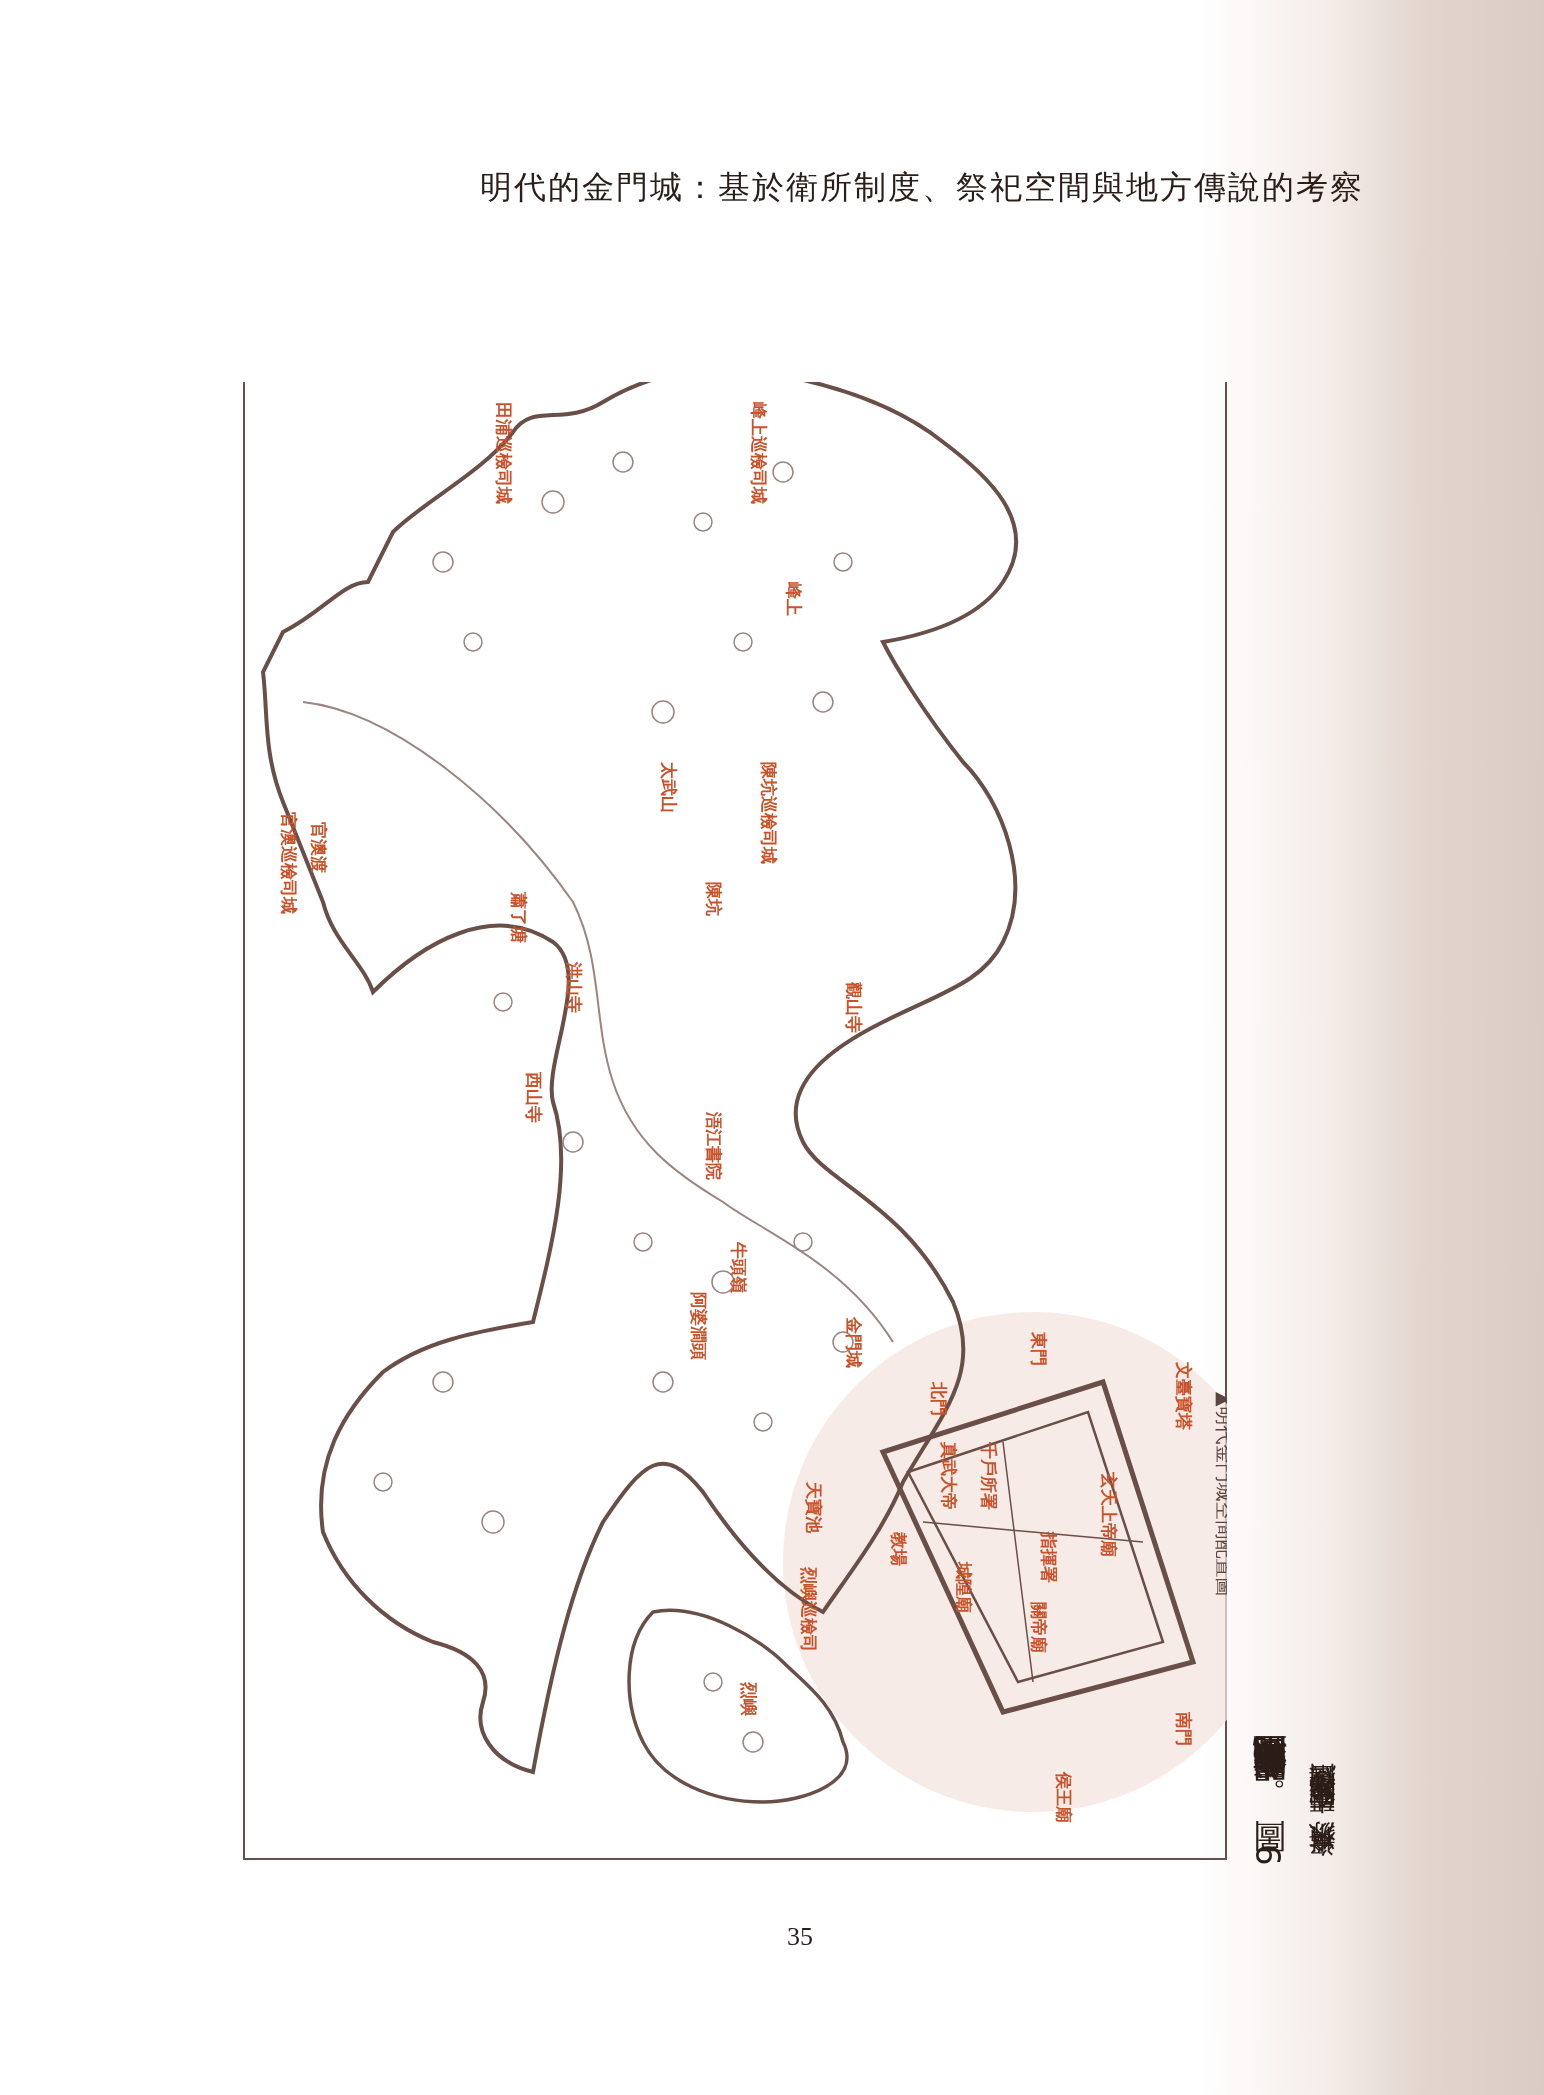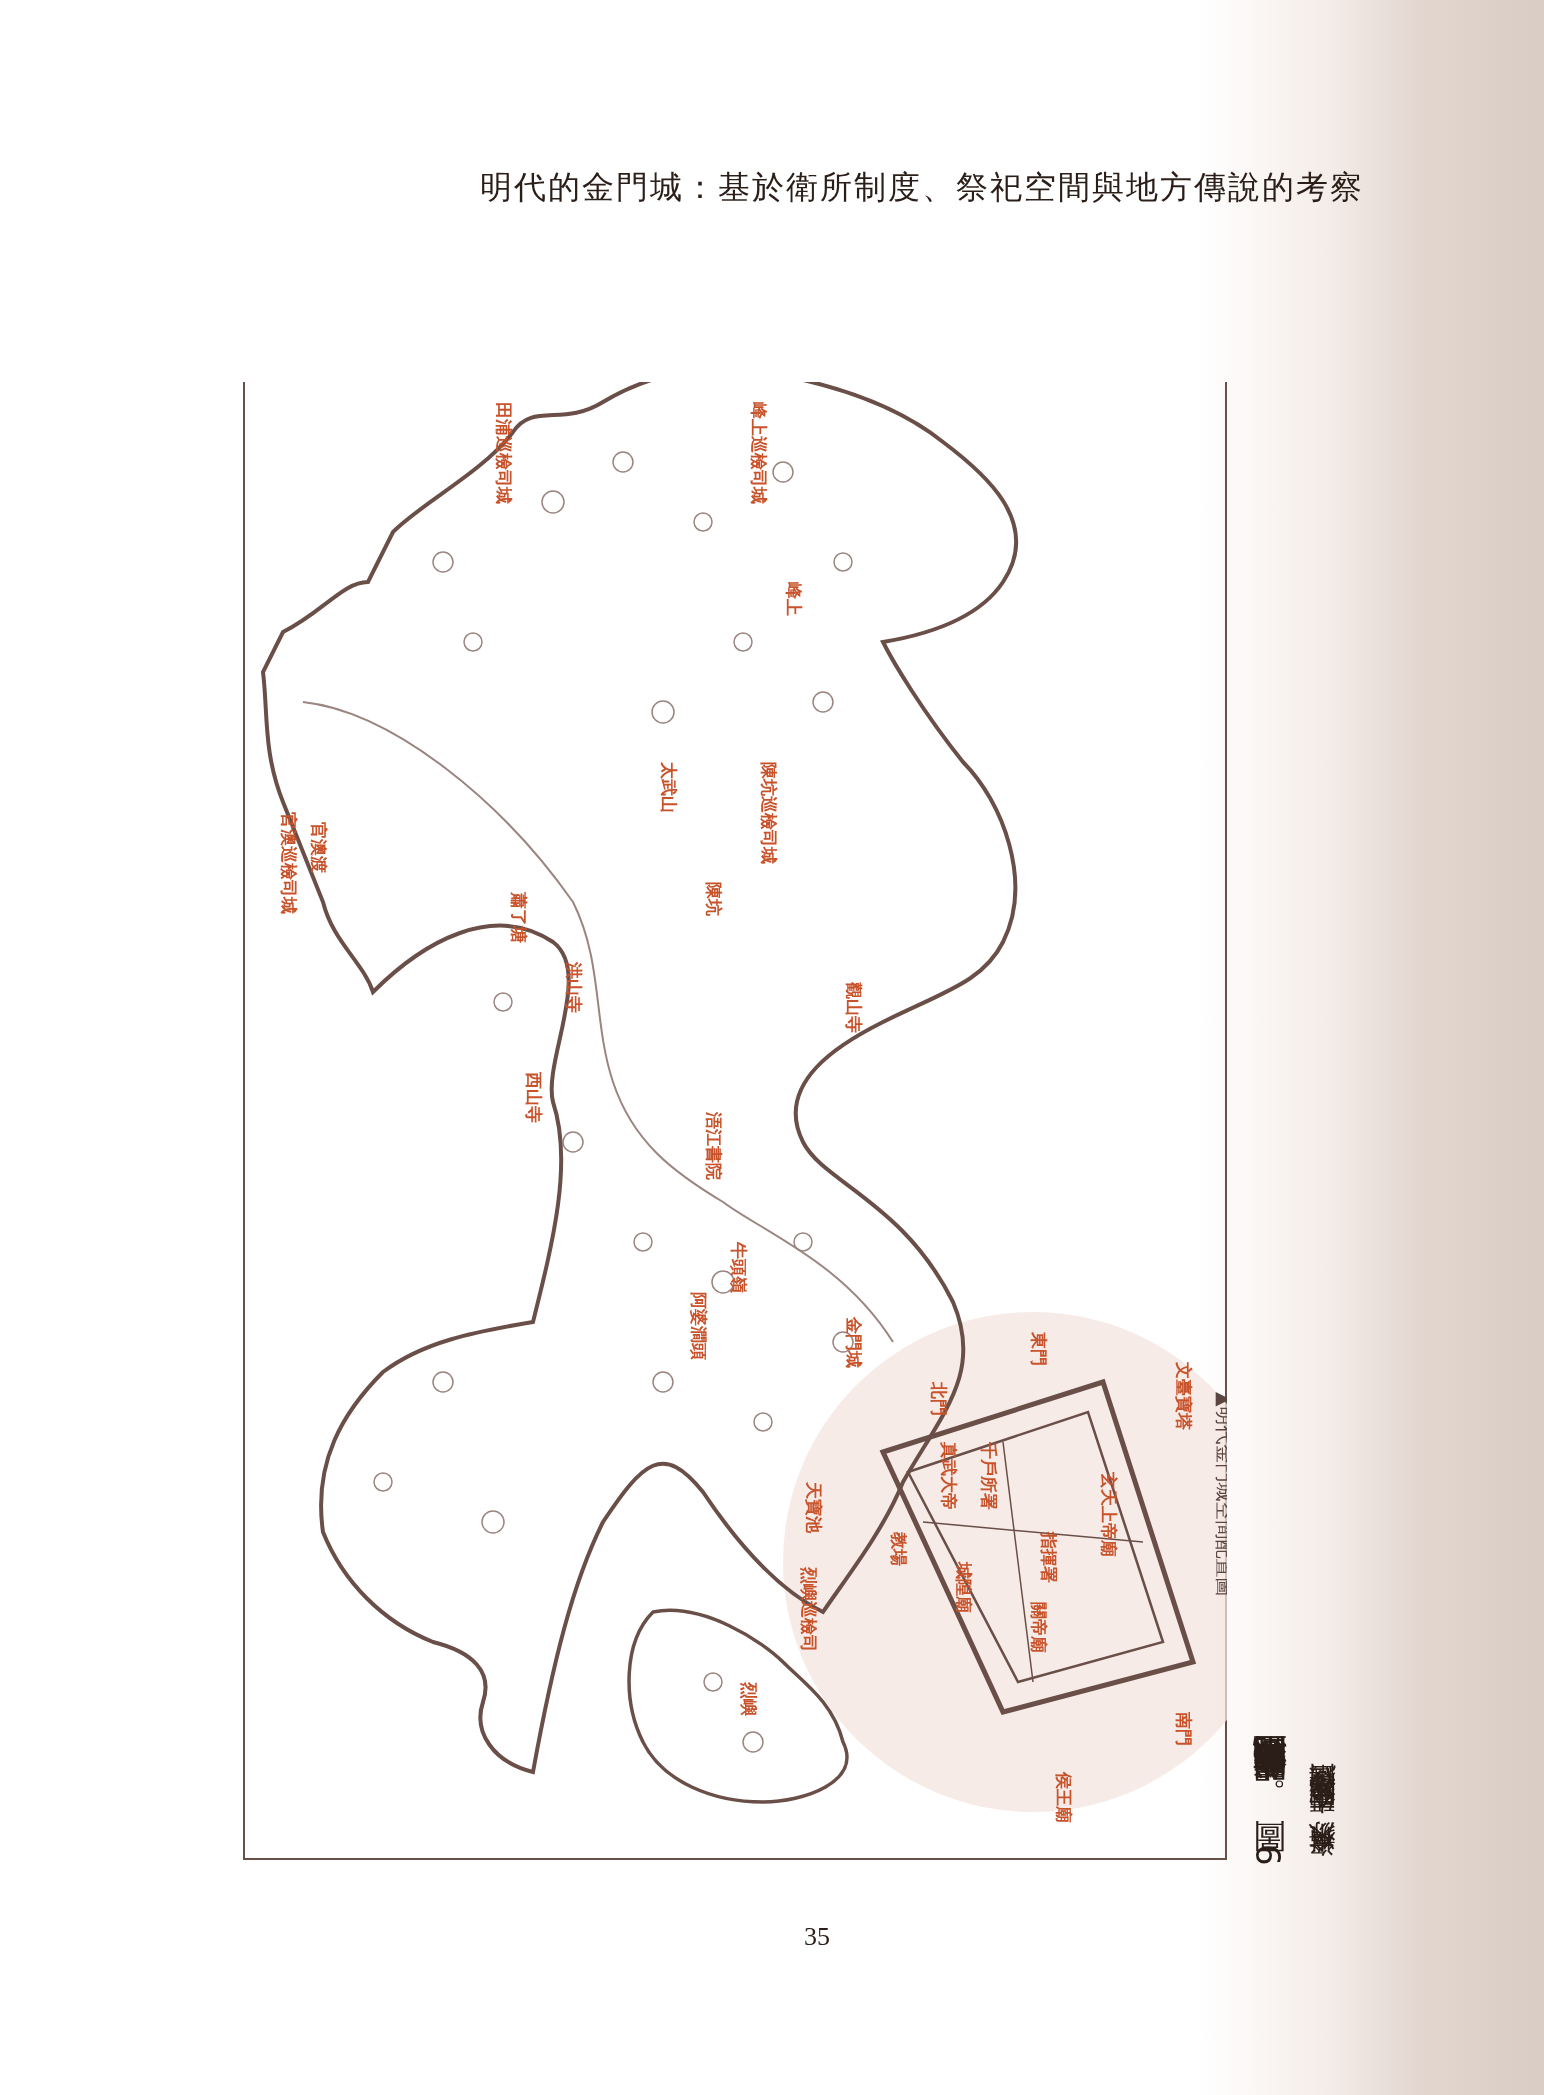--- a/index.html
+++ b/index.html
@@ -25,21 +25,21 @@
   .captions {
     position: absolute; left: 1240px; top: 1218px; width: 120px; height: 660px;
   }
   .cap-line {
     position: absolute; writing-mode: vertical-rl; transform: rotate(180deg);
     white-space: nowrap;
   }
   .cap-main { left: 6px; bottom: 0; font-size: 34px; font-family: "DejaVu Sans", sans-serif; color: #2b1e18; letter-spacing: 1px; }
   .cap-src  { left: 64px; bottom: 0; font-size: 27px; font-family: "DejaVu Serif", serif; color: #2b1e18; letter-spacing: 3px; }
   .page-number {
-    position: absolute; top: 1922px; left: 770px; width: 60px; text-align: right;
+    position: absolute; top: 1922px; left: 770px; width: 60px; text-align: center;
     font-size: 26px; font-family: "Liberation Serif", serif; color: #2b1e18;
   }
 </style>
 </head>
 <body>
 
 <div class="running-head">明代的金門城：基於衛所制度、祭祀空間與地方傳說的考察</div>
 
 <div class="figure-frame"></div>
 

